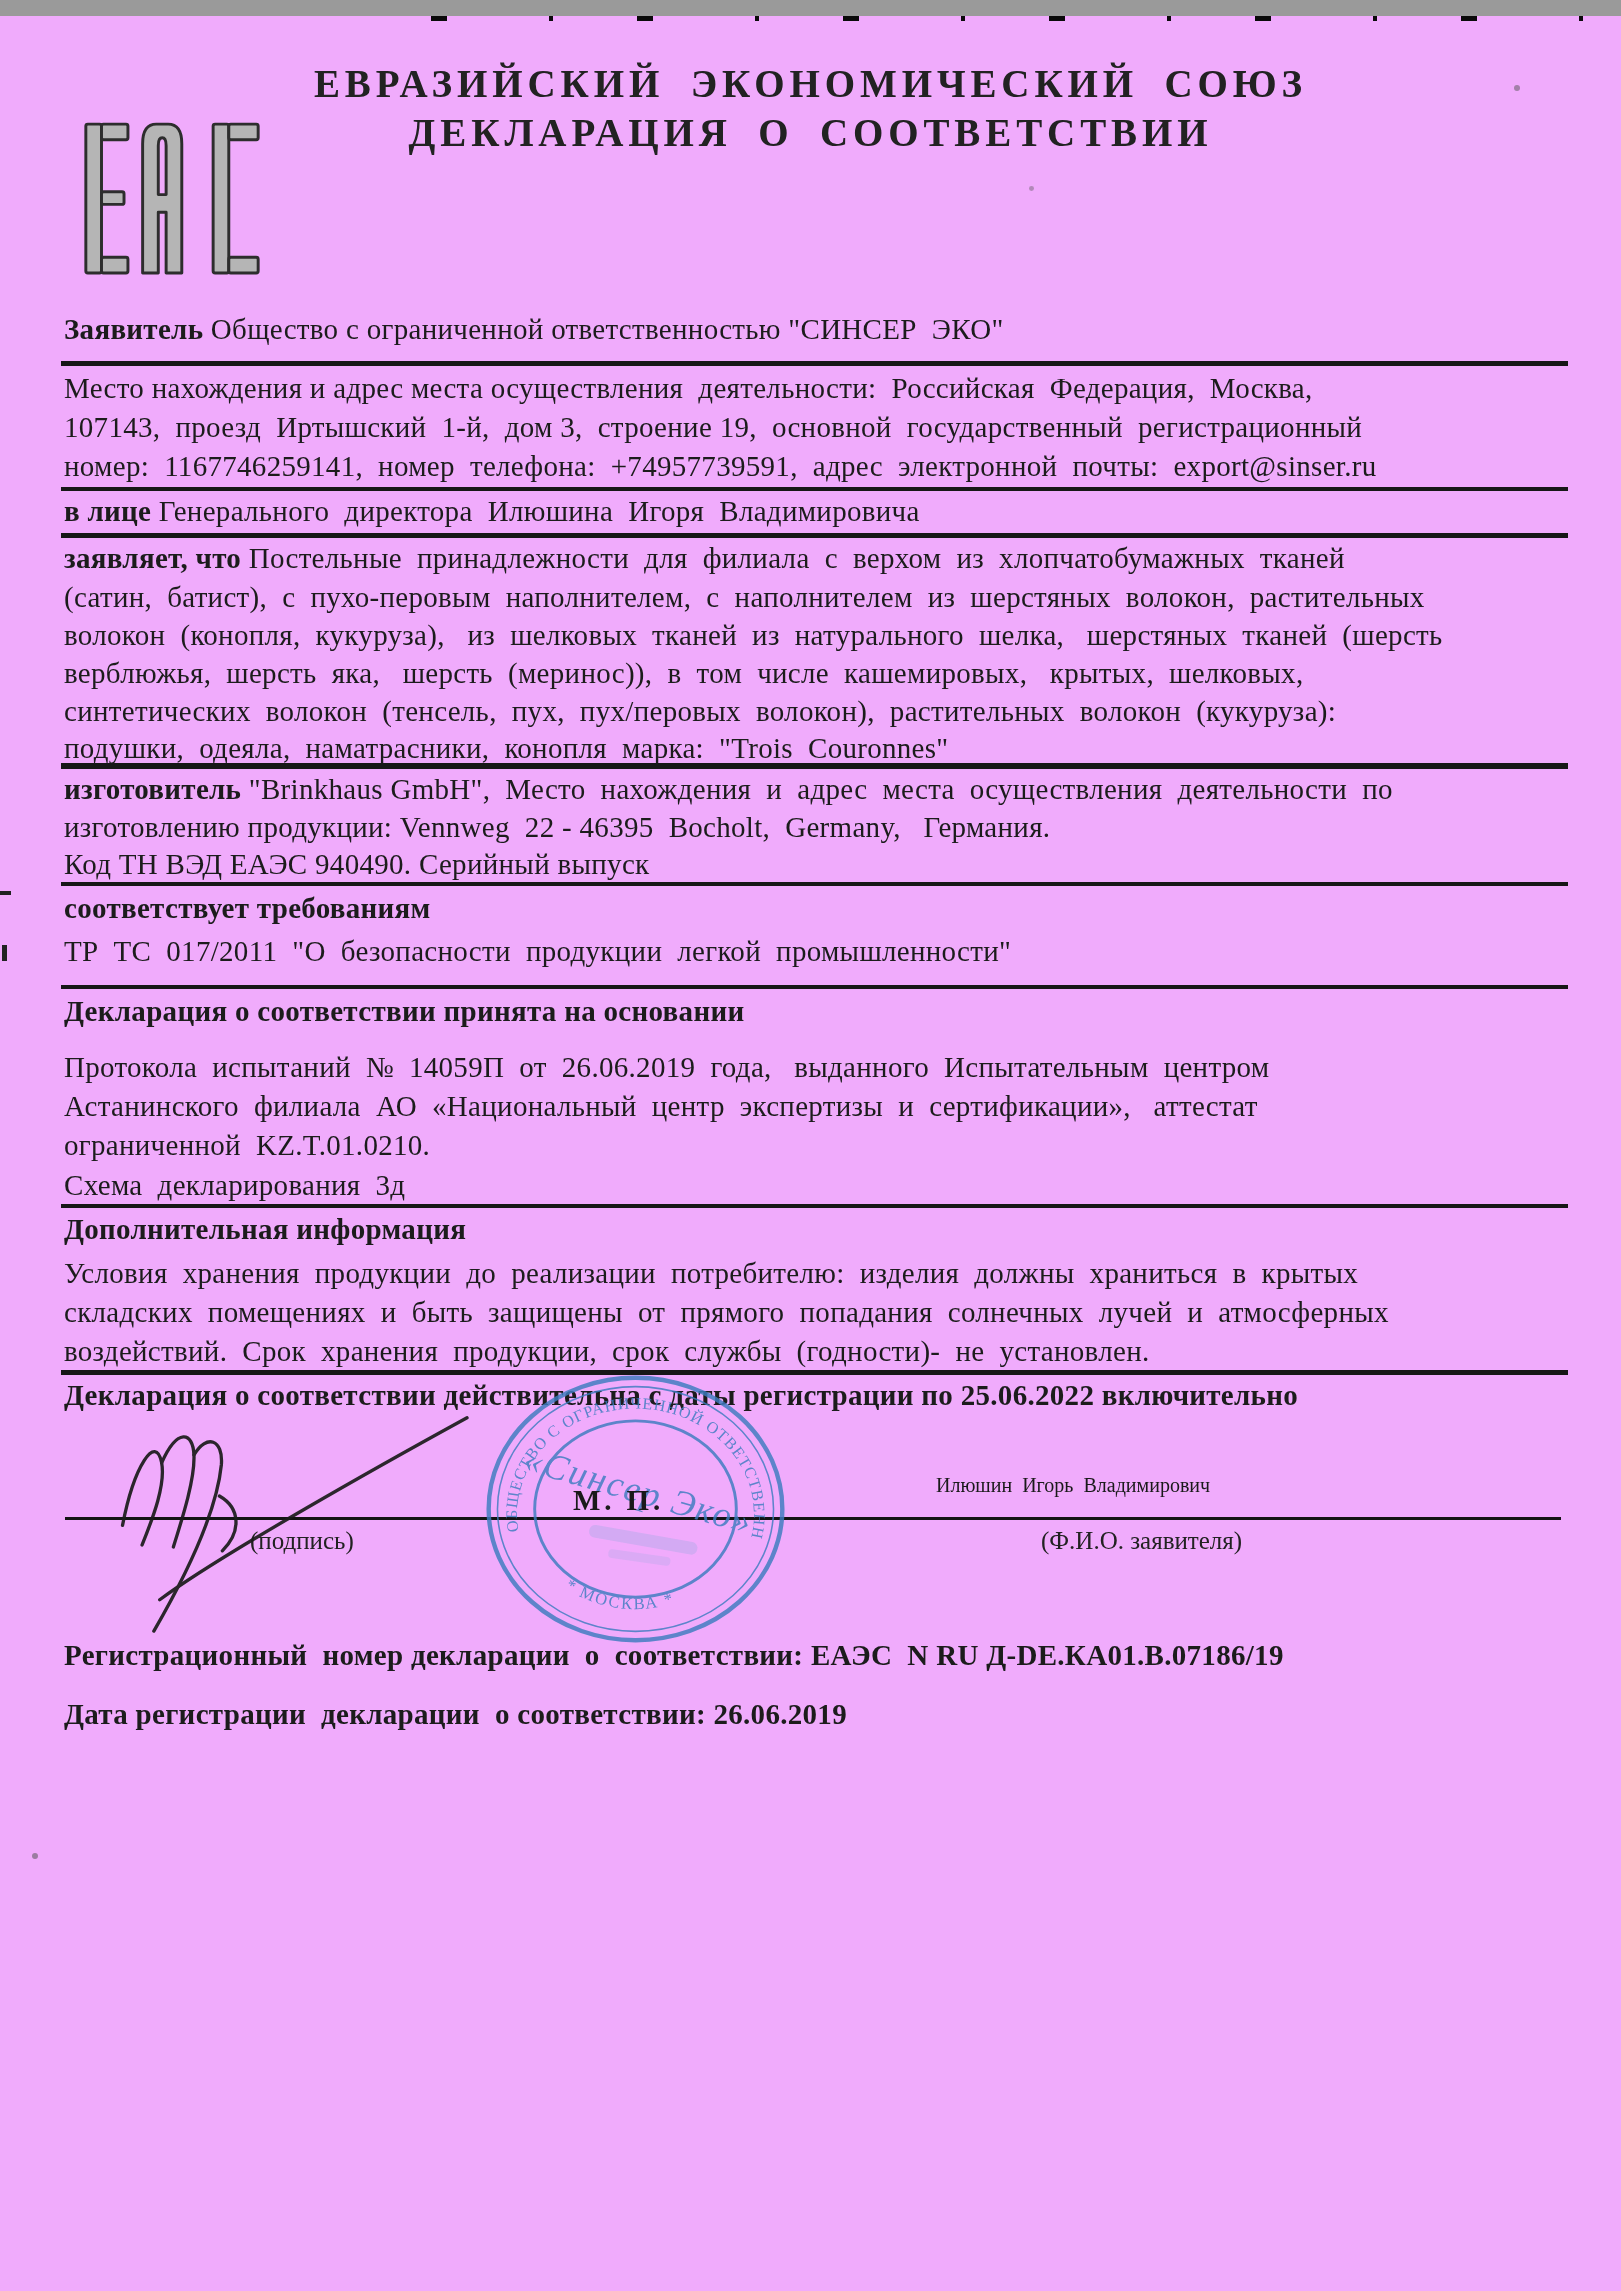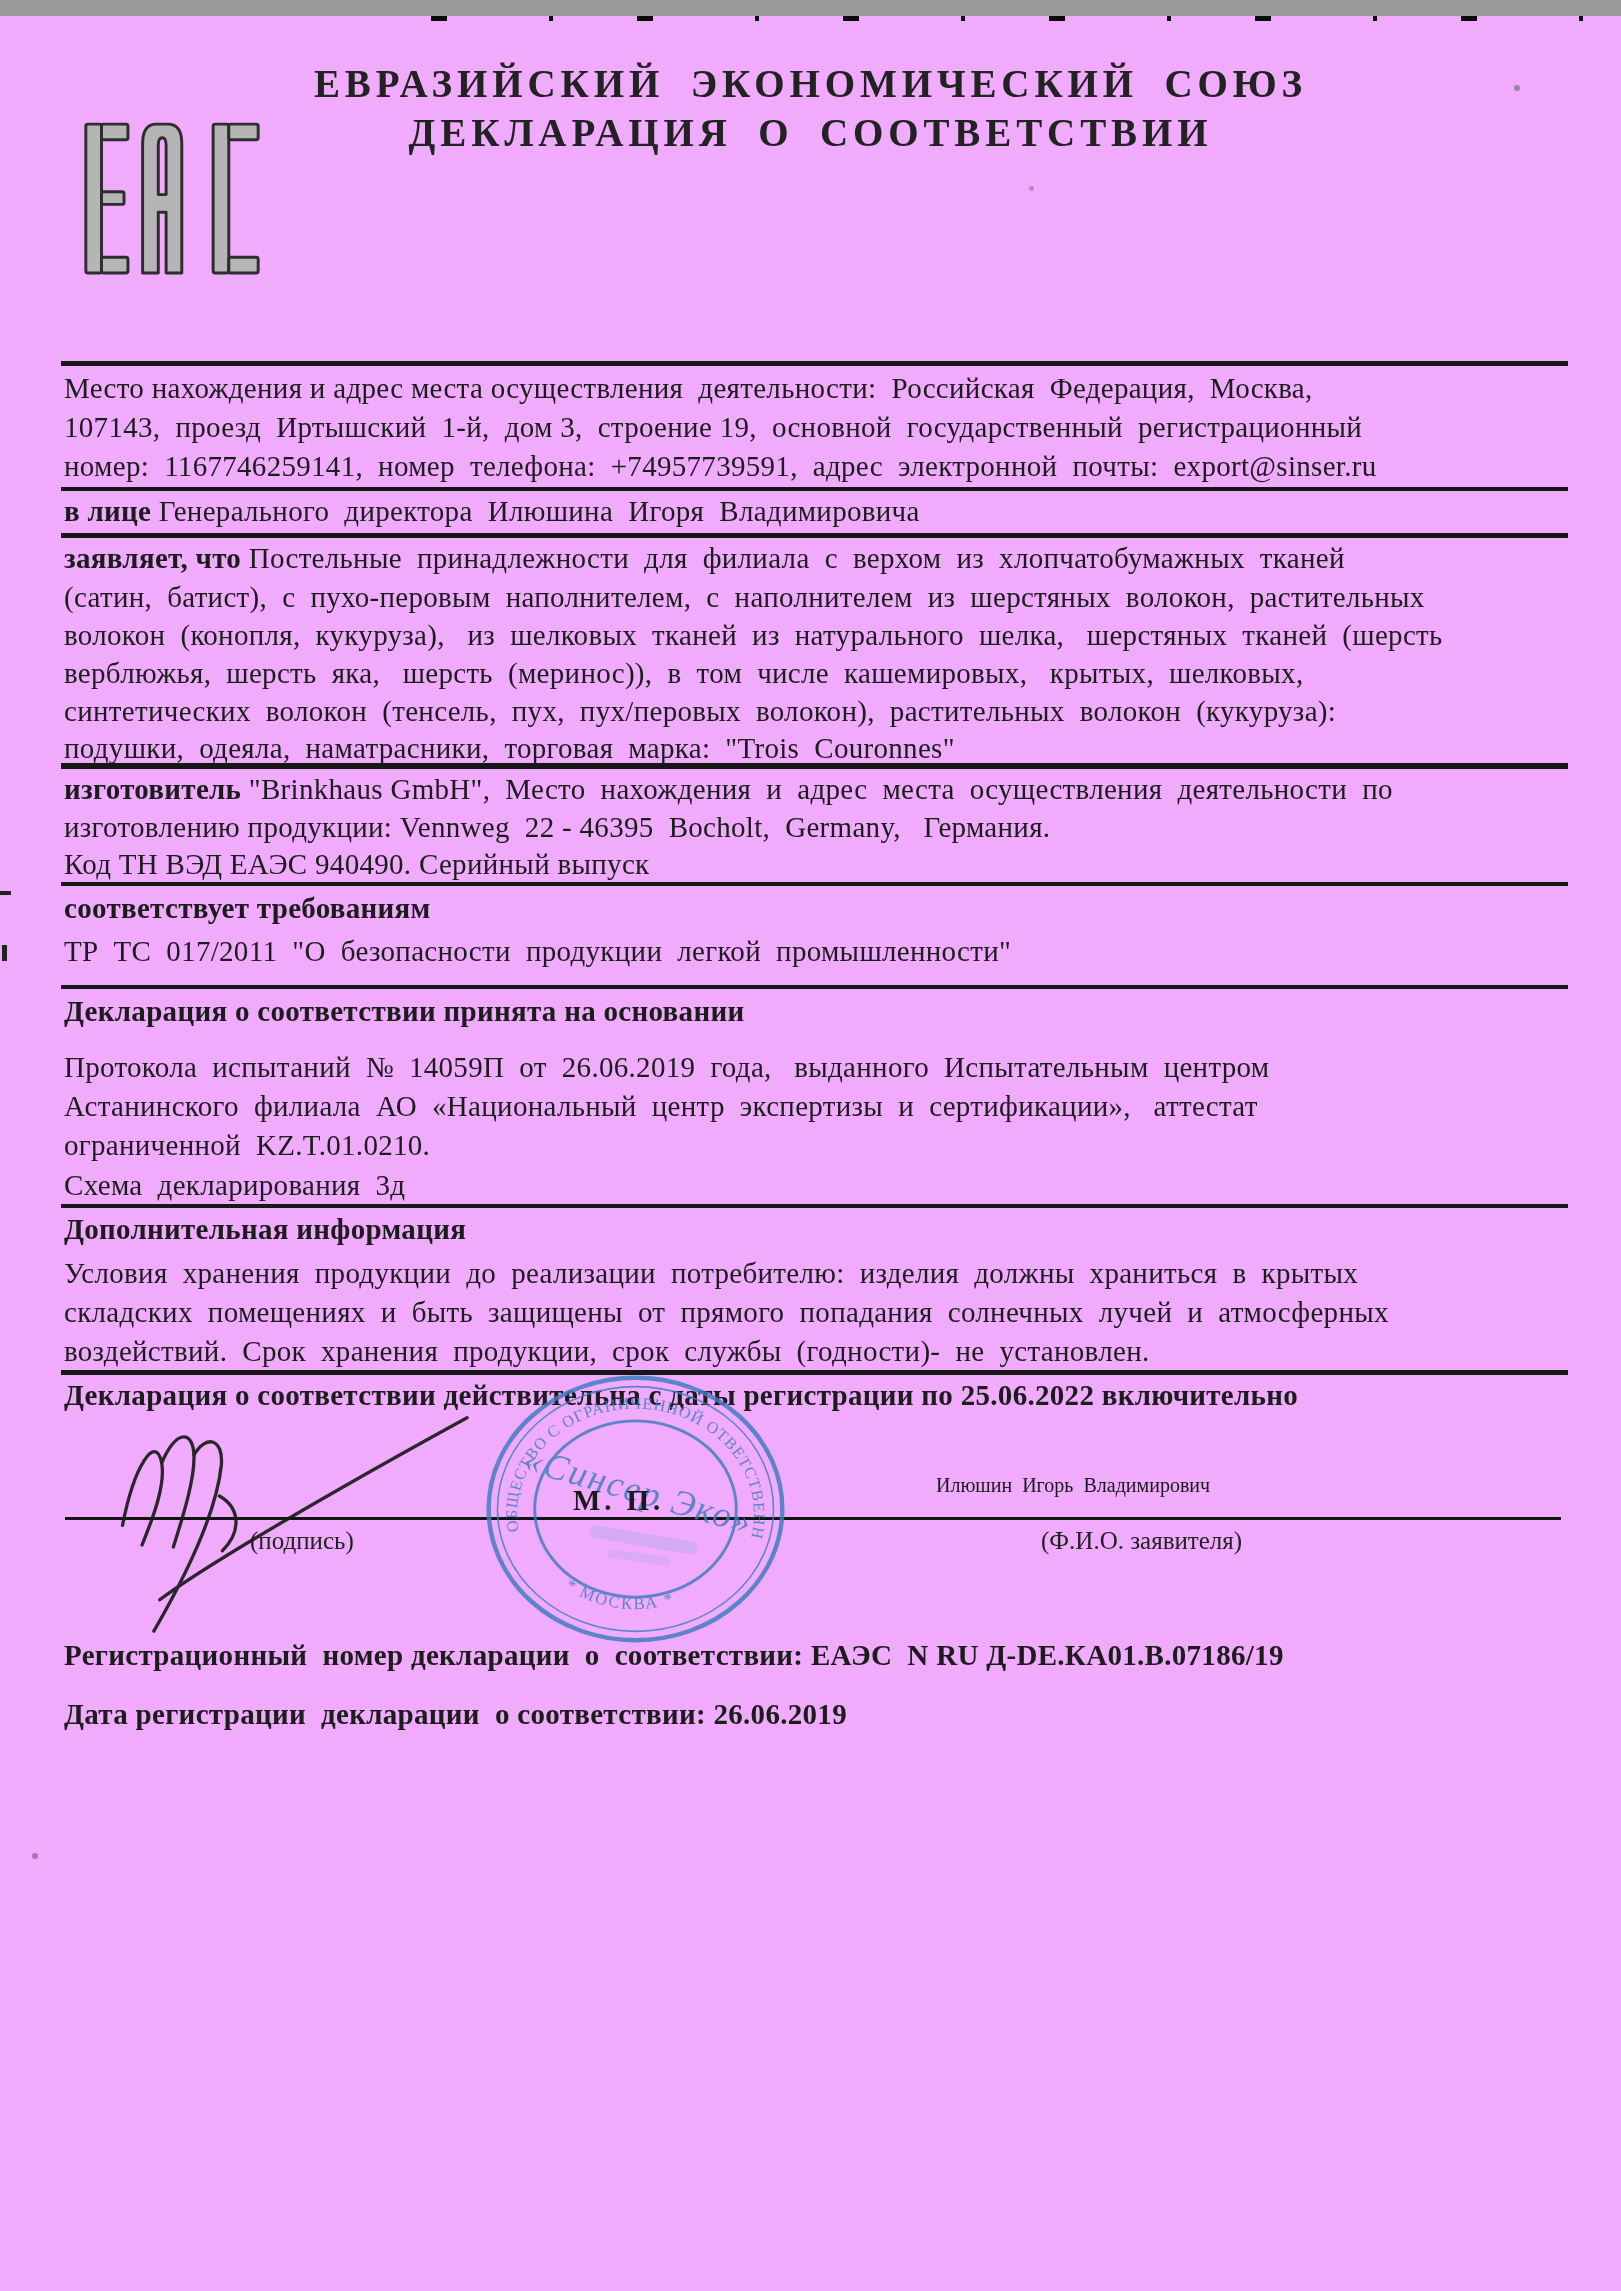--- a/index.html
+++ b/index.html
@@ -60,36 +60,37 @@
       <rect x="24" y="75" width="23" height="13" rx="2"></rect>
       <rect x="24" y="142" width="27" height="16" rx="2"></rect>
       <path d="M66 158 V26 q0-20 14-20 h12 q14 0 14 20 v132 h-16 V96 h-8 v62 Z
                M82 78 h8 V28 q0-8 -4-8 t-4 8 Z" stroke-linejoin="round"></path>
       <rect x="138" y="6" width="16" height="152" rx="2"></rect>
       <rect x="154" y="6" width="30" height="16" rx="2"></rect>
       <rect x="154" y="142" width="30" height="16" rx="2"></rect>
     </g>
   </svg>
 
+  <div class="line" style="top:297px"><span class="b">Заявитель</span><span> Общество с ограниченной ответственностью "СИНСЕР  ЭКО"</span></div>
   <div class="hr" style="top:345px;height:4.9px"></div>
 
   <div class="line" style="top:356px">Место нахождения и адрес места осуществления  деятельности:  Российская  Федерация,  Москва,</div>
   <div class="line" style="top:395px">107143,  проезд  Иртышский  1-й,  дом 3,  строение 19,  основной  государственный  регистрационный</div>
   <div class="line" style="top:434px">номер:  1167746259141,  номер  телефона:  +74957739591,  адрес  электронной  почты:  export@sinser.ru</div>
   <div class="hr" style="top:471px;height:3.9px"></div>
 
   <div class="line" style="top:479px"><span class="b">в лице</span><span> Генерального  директора  Илюшина  Игоря  Владимировича</span></div>
   <div class="hr" style="top:517px;height:4.9px"></div>
 
   <div class="line" style="top:526px"><span class="b">заявляет, что</span><span> Постельные  принадлежности  для  филиала  с  верхом  из  хлопчатобумажных  тканей</span></div>
   <div class="line" style="top:565px">(сатин,  батист),  с  пухо-перовым  наполнителем,  с  наполнителем  из  шерстяных  волокон,  растительных</div>
   <div class="line" style="top:603px">волокон  (конопля,  кукуруза),   из  шелковых  тканей  из  натурального  шелка,   шерстяных  тканей  (шерсть</div>
   <div class="line" style="top:641px">верблюжья,  шерсть  яка,   шерсть  (меринос)),  в  том  числе  кашемировых,   крытых,  шелковых,</div>
   <div class="line" style="top:679px">синтетических  волокон  (тенсель,  пух,  пух/перовых  волокон),  растительных  волокон  (кукуруза):</div>
-  <div class="line" style="top:716px">подушки,  одеяла,  наматрасники,  торговая  марка:  "Trois  Couronnes"</div>
+  <div class="line" style="top:716px">подушки,  одеяла,  наматрасники,  конопля  марка:  "Trois  Couronnes"</div>
   <div class="hr" style="top:747px;height:5.9px"></div>
 
   <div class="line" style="top:757px"><span class="b">изготовитель</span><span> "Brinkhaus GmbH",  Место  нахождения  и  адрес  места  осуществления  деятельности  по</span></div>
   <div class="line" style="top:795px">изготовлению продукции: Vennweg  22 - 46395  Bocholt,  Germany,   Германия.</div>
   <div class="line" style="top:832px">Код ТН ВЭД ЕАЭС 940490. Серийный выпуск</div>
   <div class="hr" style="top:866px;height:3.9px"></div>
 
   <div class="line b" style="top:876px">соответствует требованиям</div>
   <div class="line" style="top:919px">ТР  ТС  017/2011  "О  безопасности  продукции  легкой  промышленности"</div>
   <div class="hr" style="top:969px;height:3.9px"></div>

